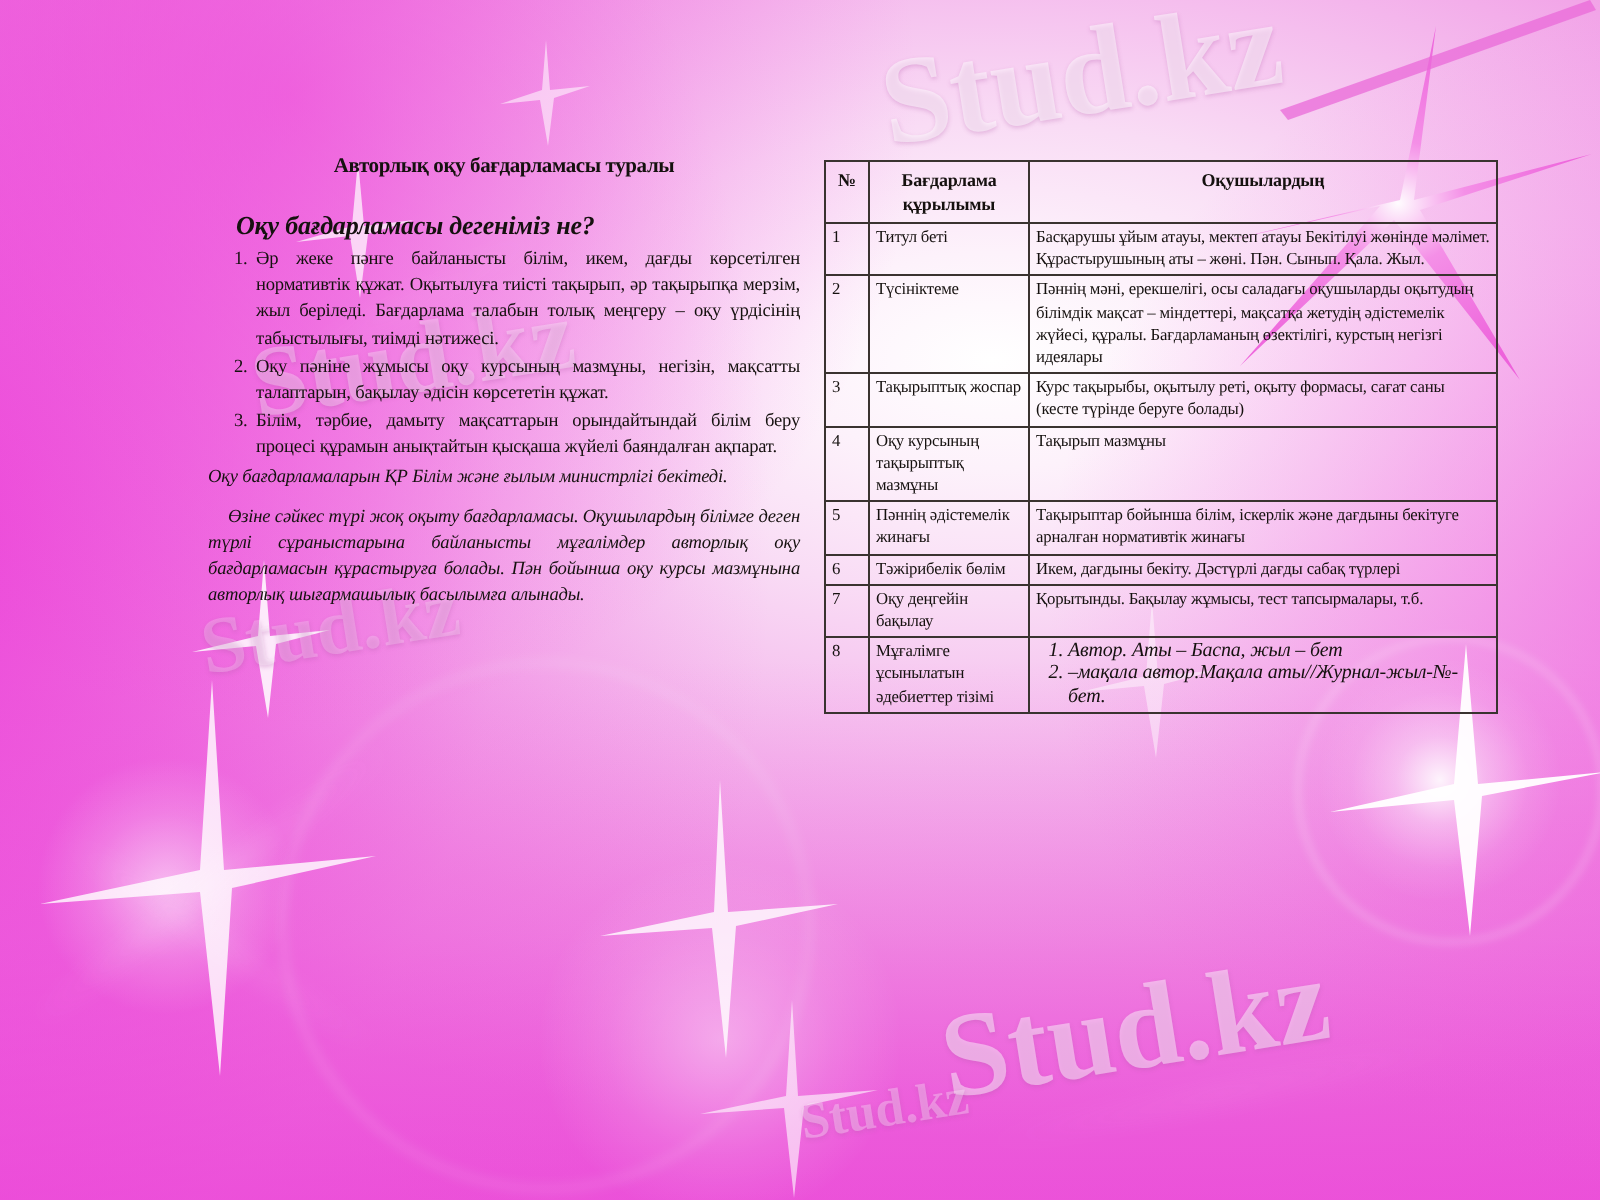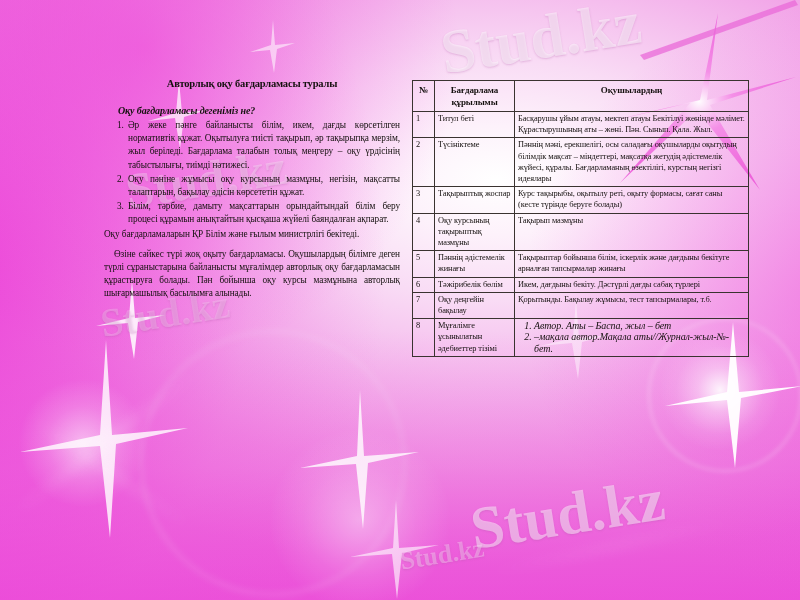--- a/index.html
+++ b/index.html
@@ -142,21 +142,21 @@
     font-size: 10.5px;
     color: #15110f;
     letter-spacing: -0.2px;
     margin-bottom: 16px;
     font-family: "Liberation Serif", serif;
   }
 
   .lead-q {
     font-style: italic;
     font-weight: bold;
-    font-size: 10px;
+    font-size: 13px;
     color: #15110f;
     margin: 0 0 3px 14px;
     letter-spacing: -0.1px;
   }
 
   ol.numlist {
     margin: 0;
     padding: 0 0 0 22px;
     list-style: decimal;
   }
@@ -170,20 +170,21 @@
     letter-spacing: -0.1px;
   }
 
   p.body-p {
     margin: 0;
     font-size: 9.3px;
     line-height: 13.2px;
     color: #15110f;
     text-align: justify;
     letter-spacing: -0.1px;
+    font-style: italic;
   }
   p.indent { text-indent: 10px; }
 
   .spacer-sm { height: 7px; }
 
   
   table.struct {
     border-collapse: collapse;
     width: 336px;
     table-layout: fixed;
@@ -375,21 +376,21 @@
             <td>Курс тақырыбы, оқытылу реті, оқыту формасы, сағат саны (кесте түрінде беруге болады)</td>
           </tr>
           <tr>
             <td class="c-num-cell">4</td>
             <td>Оқу курсының тақырыптық мазмұны</td>
             <td>Тақырып мазмұны</td>
           </tr>
           <tr>
             <td class="c-num-cell">5</td>
             <td>Пәннің әдістемелік жинағы</td>
-            <td>Тақырыптар бойынша білім, іскерлік және дағдыны бекітуге арналған тапсырмалар жинағы</td>
+            <td>Тақырыптар бойынша білім, іскерлік және дағдыны бекітуге арналған нормативтік жинағы</td>
           </tr>
           <tr>
             <td class="c-num-cell">6</td>
             <td>Тәжірибелік бөлім</td>
             <td>Икем, дағдыны бекіту. Дәстүрлі дағды сабақ түрлері</td>
           </tr>
           <tr>
             <td class="c-num-cell">7</td>
             <td>Оқу деңгейін бақылау</td>
             <td>Қорытынды. Бақылау жұмысы, тест тапсырмалары, т.б.</td>

